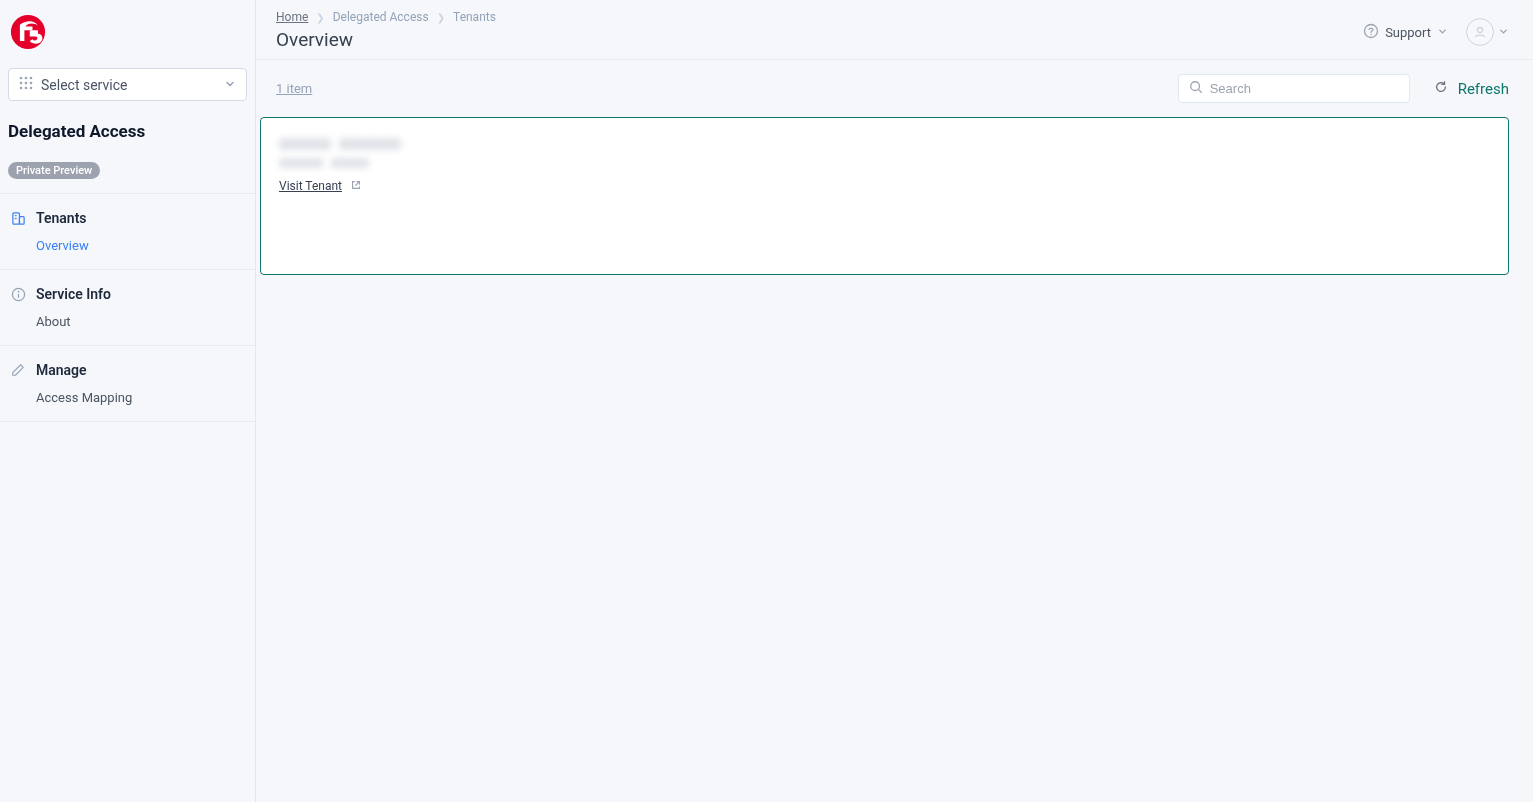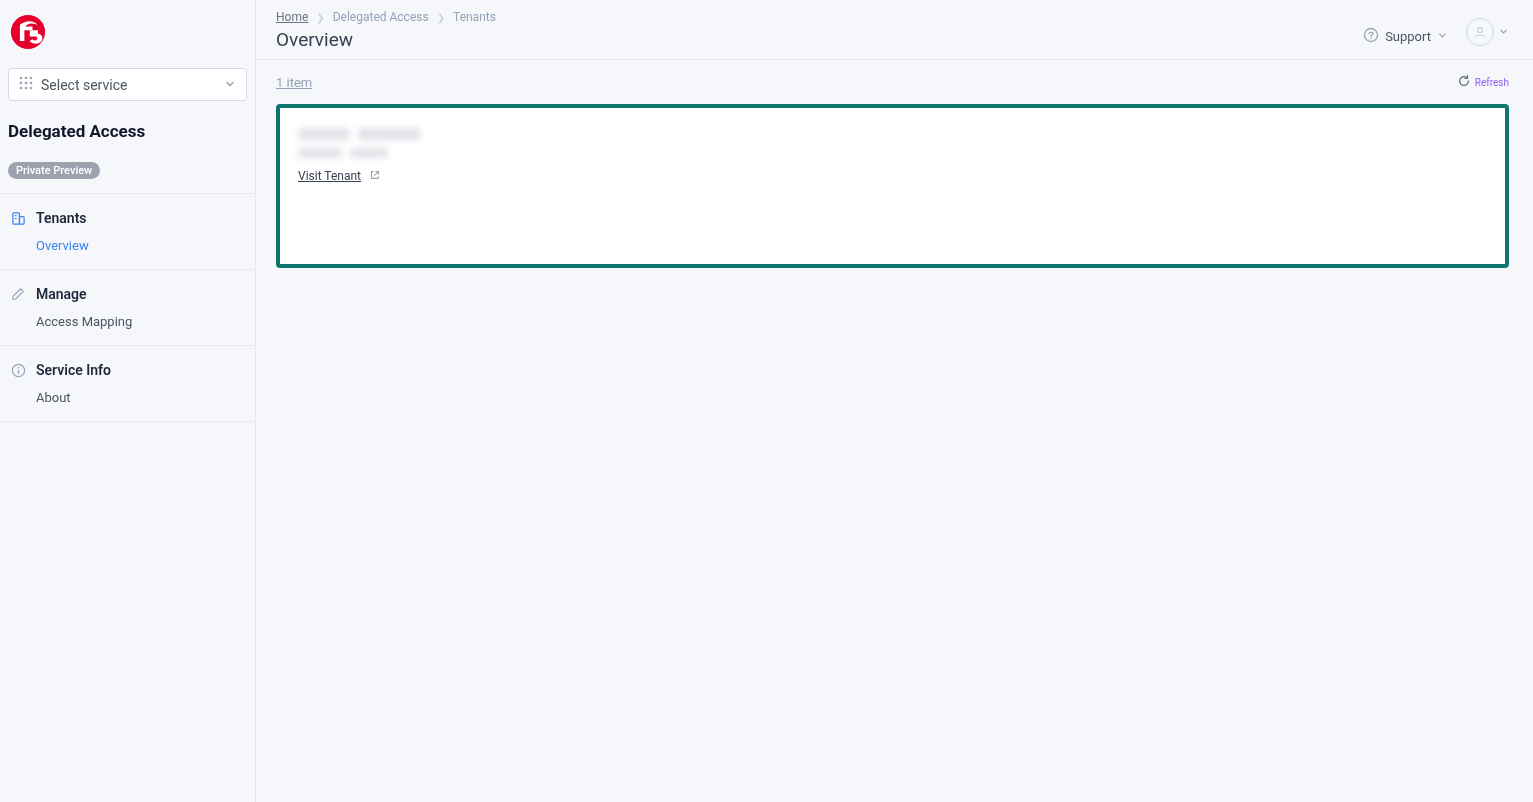--- a/index.html
+++ b/index.html
@@ -126,21 +126,21 @@
     .breadcrumbs .crumb-plain { color: #94a3b8; }
     .page-title {
       font-size: 19px;
       color: #374151;
       font-weight: 400;
       margin-top: 4px;
     }
     .topbar-left { flex: 1; }
     .topbar-right {
       display: flex;
-      align-items: flex-end;
+      align-items: center;
       gap: 18px;
       padding-top: 8px;
     }
     .support-btn {
       display: flex;
       align-items: center;
       gap: 6px;
       color: #4b5563;
       cursor: pointer;
       font-size: 13px;
@@ -182,31 +182,31 @@
       font-size: 13px;
       margin-left: 7px;
       color: #4b5563;
       background: transparent;
     }
     .search-box input::placeholder { color: #9ca3af; }
     .search-box .search-icon { color: #9ca3af; }
     .refresh-btn {
       display: flex;
       align-items: center;
-      gap: 4px;
-      color: #8b5cf6;
-      cursor: pointer;
-      font-size: 10px;
+      gap: 10px;
+      color: #0f766e;
+      cursor: pointer;
+      font-size: 15px;
     }
     .refresh-btn .refresh-icon { color: #6b7280; }
 
     .content-card {
-      margin: 4px 24px 0 20px;
+      margin: 4px 24px 0 4px;
       background: #fff;
-      border: 4px solid #0f766e;
+      border: 1px solid #0f766e;
       border-radius: 4px;
       padding: 20px 18px 80px 18px;
     }
     .redacted-line {
       display: flex;
       gap: 8px;
       margin-bottom: 8px;
     }
     .redacted {
       background: repeating-linear-gradient(45deg, #e5e7eb 0, #e5e7eb 3px, #dcdfe4 3px, #dcdfe4 6px);
@@ -280,41 +280,41 @@
           </svg>
       </span>
       <span>Tenants</span>
     </div>
     <div class="nav-item active">Overview</div>
   </div>
 
   <div class="nav-section">
     <div class="nav-header">
       <span class="nav-icon">
-        <svg width="14" height="14" viewBox="0 0 16 16">
-            <path d="M11 2 L14 5 L5 14 L2 14 L2 11 Z" stroke="currentColor" stroke-width="1.3" fill="none" stroke-linejoin="round"></path>
-          </svg>
-      </span>
-      <span>Manage</span>
-    </div>
-    <div class="nav-item">Access Mapping</div>
-  </div>
-
-  <div class="nav-section">
-    <div class="nav-header">
-      <span class="nav-icon">
         <svg width="15" height="15" viewBox="0 0 16 16">
             <circle cx="8" cy="8" r="6.5" stroke="currentColor" stroke-width="1.3" fill="none"></circle>
             <circle cx="8" cy="5" r="0.9" fill="currentColor"></circle>
             <line x1="8" y1="7.5" x2="8" y2="11.5" stroke="currentColor" stroke-width="1.3"></line>
           </svg>
       </span>
       <span>Service Info</span>
     </div>
     <div class="nav-item">About</div>
+  </div>
+
+  <div class="nav-section">
+    <div class="nav-header">
+      <span class="nav-icon">
+        <svg width="14" height="14" viewBox="0 0 16 16">
+            <path d="M11 2 L14 5 L5 14 L2 14 L2 11 Z" stroke="currentColor" stroke-width="1.3" fill="none" stroke-linejoin="round"></path>
+          </svg>
+      </span>
+      <span>Manage</span>
+    </div>
+    <div class="nav-item">Access Mapping</div>
   </div>
 </aside>
 
 <main class="main">
   <div class="topbar">
     <div class="topbar-left">
       <nav class="breadcrumbs">
         <a>Home</a>
         <span class="sep">❯</span>
         <span class="crumb-plain">Delegated Access</span>
@@ -350,20 +350,29 @@
           <svg width="11" height="11" viewBox="0 0 12 12">
               <path d="M3 4.5 L6 7.5 L9 4.5" stroke="#9ca3af" stroke-width="1.5" fill="none" stroke-linecap="round"></path>
             </svg>
         </span>
       </div>
     </div>
   </div>
 
   <div class="toolbar">
     <div class="item-count">1 item</div>
+    <div class="search-box">
+      <span class="search-icon">
+        <svg width="14" height="14" viewBox="0 0 16 16">
+            <circle cx="7" cy="7" r="5" stroke="currentColor" stroke-width="1.5" fill="none"></circle>
+            <line x1="11" y1="11" x2="14" y2="14" stroke="currentColor" stroke-width="1.5" stroke-linecap="round"></line>
+          </svg>
+      </span>
+      <input type="text" placeholder="Search" style="">
+    </div>
     <div class="refresh-btn">
       <span class="refresh-icon">
         <svg width="14" height="14" viewBox="0 0 16 16">
             <path d="M13 8 A5 5 0 1 1 11.5 4.5" stroke="currentColor" stroke-width="1.5" fill="none" stroke-linecap="round"></path>
             <path d="M12 2 L12 5 L9 5" stroke="currentColor" stroke-width="1.5" fill="none" stroke-linecap="round" stroke-linejoin="round"></path>
           </svg>
       </span>
       <span>Refresh</span>
     </div>
   </div>

